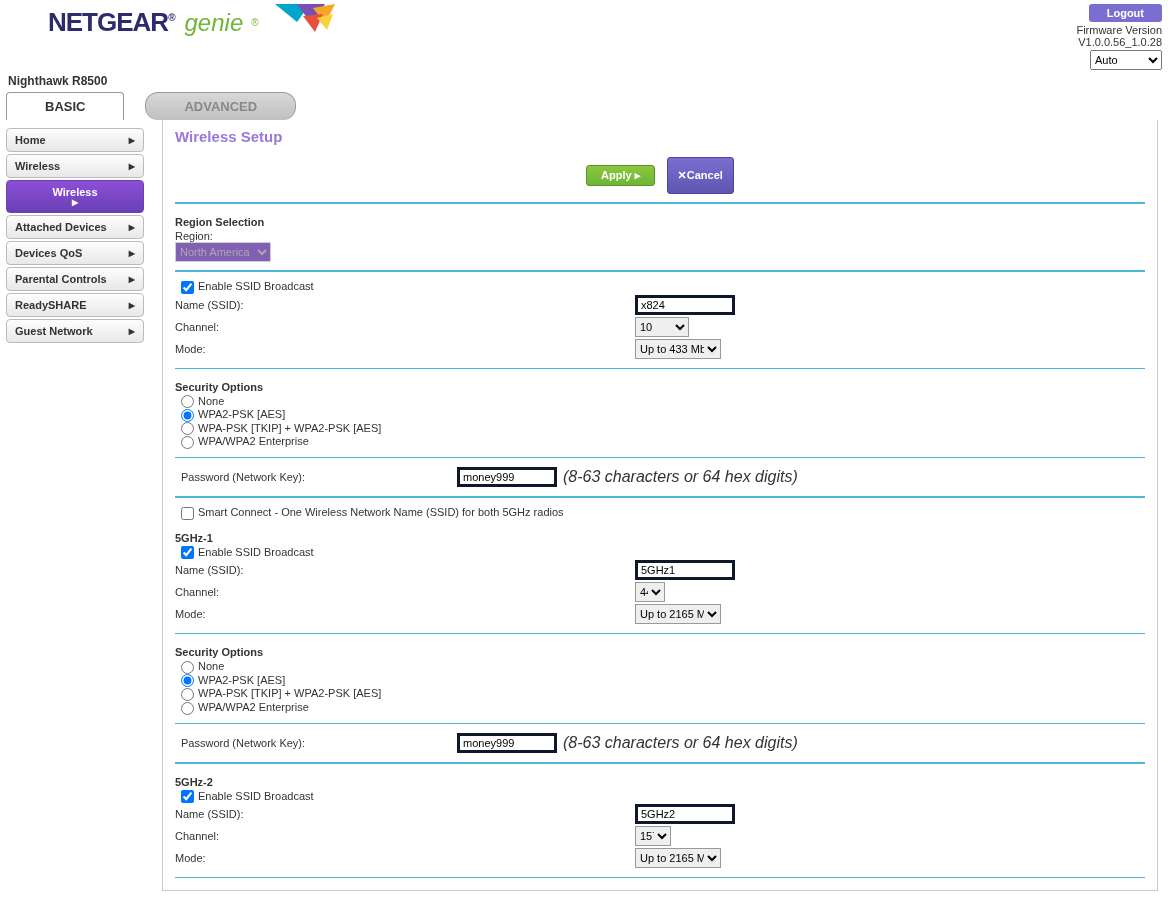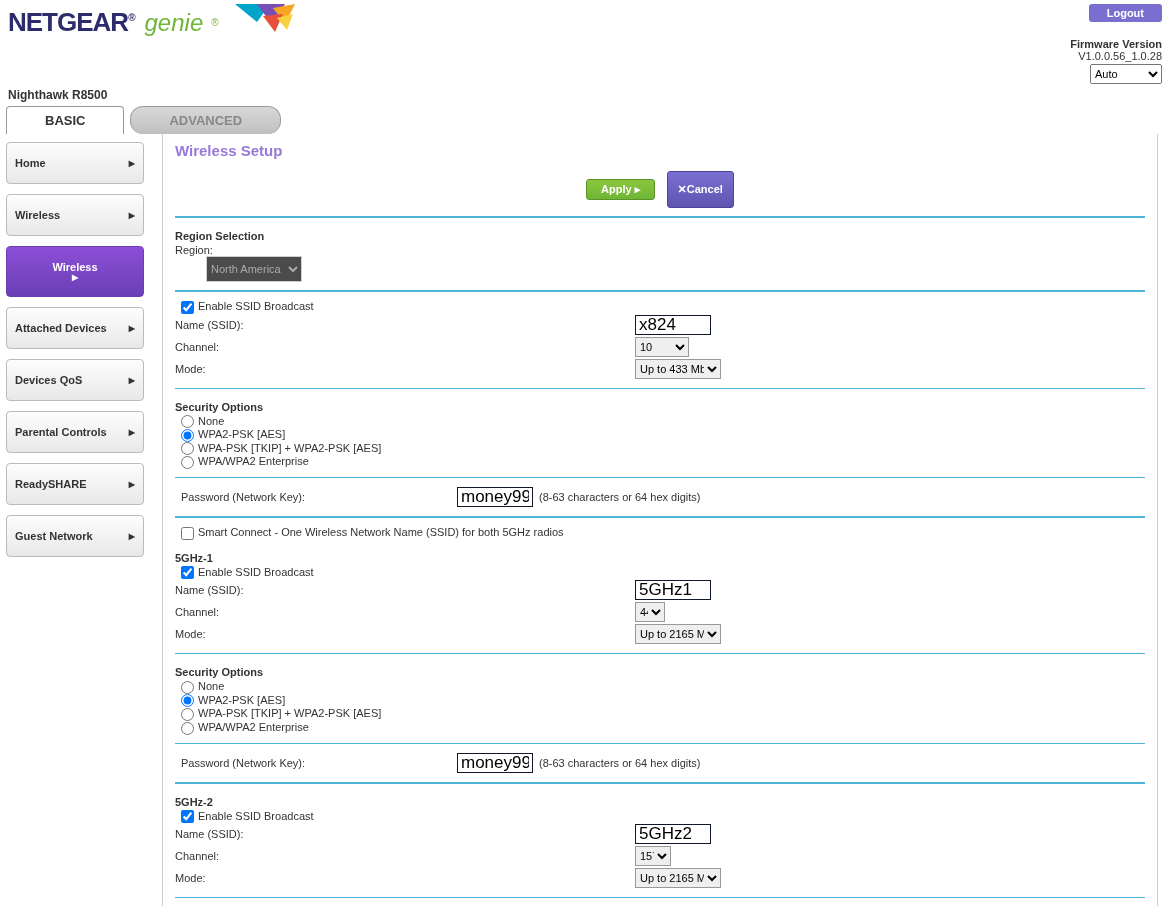--- a/index.html
+++ b/index.html
@@ -1,53 +1,53 @@
 <!DOCTYPE html>
 <html><head>
 <meta charset="utf-8">
 <style>
 * { box-sizing: border-box; margin: 0; padding: 0; }
 body { font-family: Arial, sans-serif; font-size: 12px; background: #fff; color: #333; }
 .header { display: flex; justify-content: space-between; align-items: flex-start; padding: 4px 8px 0 8px; }
-.logo-area { display: flex; align-items: center; gap: 8px; }
+.logo-area { display: flex; align-items: center; gap: 8px; margin-left: 40px; }
 .netgear-logo { font-weight: bold; font-size: 26px; color: #2c2c6c; letter-spacing: -1px; }
 .netgear-logo sup { font-size: 10px; }
 .genie-text { font-size: 24px; color: #6fb536; font-style: italic; font-weight: 300; margin-left: 2px; }
 .logo-shape { display: inline-block; margin-left: 8px; }
 .header-right { text-align: right; font-size: 11px; }
 .logout-btn { background: #7a6fd1; color: #fff; border: none; padding: 3px 18px; border-radius: 3px; cursor: pointer; font-size: 11px; font-weight: bold; }
-.firmware { font-weight: bold; margin-top: 16px; }
+.firmware { font-weight: normal; margin-top: 2px; }
 .version-text { font-size: 11px; }
 .lang-select { margin-top: 2px; width: 72px; height: 20px; font-size: 11px; }
 .model { font-weight: bold; font-size: 12px; padding: 4px 8px; }
-.tabs { display: flex; gap: 6px; padding: 0 6px; }
+.tabs { display: flex; gap: 21px; padding: 0 6px; }
 .tab { padding: 6px 38px; border: 1px solid #999; border-bottom: none; border-radius: 4px 4px 0 0; font-weight: bold; font-size: 13px; cursor: pointer; }
 .tab.active { background: #fff; color: #333; }
 .tab.inactive { background: linear-gradient(#d8d8d8, #c0c0c0); color: #888; border-radius: 13px; }
 .main-area { display: flex; gap: 18px; padding: 0 6px; }
 .sidebar { width: 138px; padding-top: 8px; }
-.nav-item { display: flex; justify-content: space-between; align-items: center; padding: 14px 8px; margin-bottom: 10px; border: 1px solid #bbb; border-radius: 4px; background: linear-gradient(#fdfdfd, #e8e8e8); font-size: 11px; font-weight: bold; cursor: pointer; }
+.nav-item { display: flex; justify-content: space-between; align-items: center; padding: 5px 8px; margin-bottom: 2px; border: 1px solid #bbb; border-radius: 4px; background: linear-gradient(#fdfdfd, #e8e8e8); font-size: 11px; font-weight: bold; cursor: pointer; }
 .nav-item.active { background: linear-gradient(#8c4fd6, #6a3fb5); color: #fff; border-color: #6a3fb5; flex-direction: column; }
 .nav-arrow { font-size: 8px; }
 .content { flex: 1; border: 1px solid #ccc; border-top: none; margin-right: 6px; padding: 0; background: #fff; }
 .content-title { color: #9878d8; font-size: 15px; font-weight: bold; padding: 8px 12px; }
 .btn-row { text-align: center; padding: 4px 0; }
 .apply-btn { background: linear-gradient(#8cc63f, #6fb536); color: #fff; border: 1px solid #5a9428; padding: 3px 14px; border-radius: 3px; font-size: 11px; font-weight: bold; cursor: pointer; }
 .cancel-btn { background: linear-gradient(#7a6fd1, #5e55b0); color: #fff; border: 1px solid #4d4598; padding: 11px 10px; border-radius: 3px; font-size: 11px; font-weight: bold; cursor: pointer; margin-left: 8px; }
 .section { padding: 4px 12px; font-size: 11px; }
 .section-head { font-weight: bold; padding: 4px 0 2px 0; }
 .divider { height: 2px; background: #4db5d8; margin: 4px 12px; }
 .divider-thin { height: 1px; background: #4db5d8; margin: 4px 12px; }
 .field-row { display: flex; align-items: center; padding: 1px 0; }
 .field-label { width: 460px; }
-.field-row input[type=text] { width: 76px; height: 20px; font-size: 17px; padding: 0 3px; border: 1px solid #0f172a; }
+.field-row input[type=text] { width: 100px; height: 20px; font-size: 11px; padding: 0 3px; border: 3px solid #0f172a; }
 .field-row select { height: 20px; font-size: 11px; border: 1px solid #999; }
 .indent { padding-left: 6px; }
-.hint { margin-left: 6px; font-size: 11px; }
-.region-select { width: 96px; height: 26px; font-size: 11px; color: #888; border: 1px solid #bbb; background: #000000; margin-left: 31px; }
+.hint { margin-left: 6px; font-size: 16px; font-style: italic; }
+.region-select { width: 96px; height: 20px; font-size: 11px; color: #888; border: 1px solid #bbb; background: #4c1d95; }
 input[type=checkbox], input[type=radio] { margin-right: 4px; vertical-align: middle; }
 .x-icon { font-weight: bold; }
 label { cursor: default; }
 </style>
 </head>
 <body>
 
 <div class="header">
   <div class="logo-area">
     <span class="netgear-logo"><span>NETGEAR</span><sup>®</sup></span>

